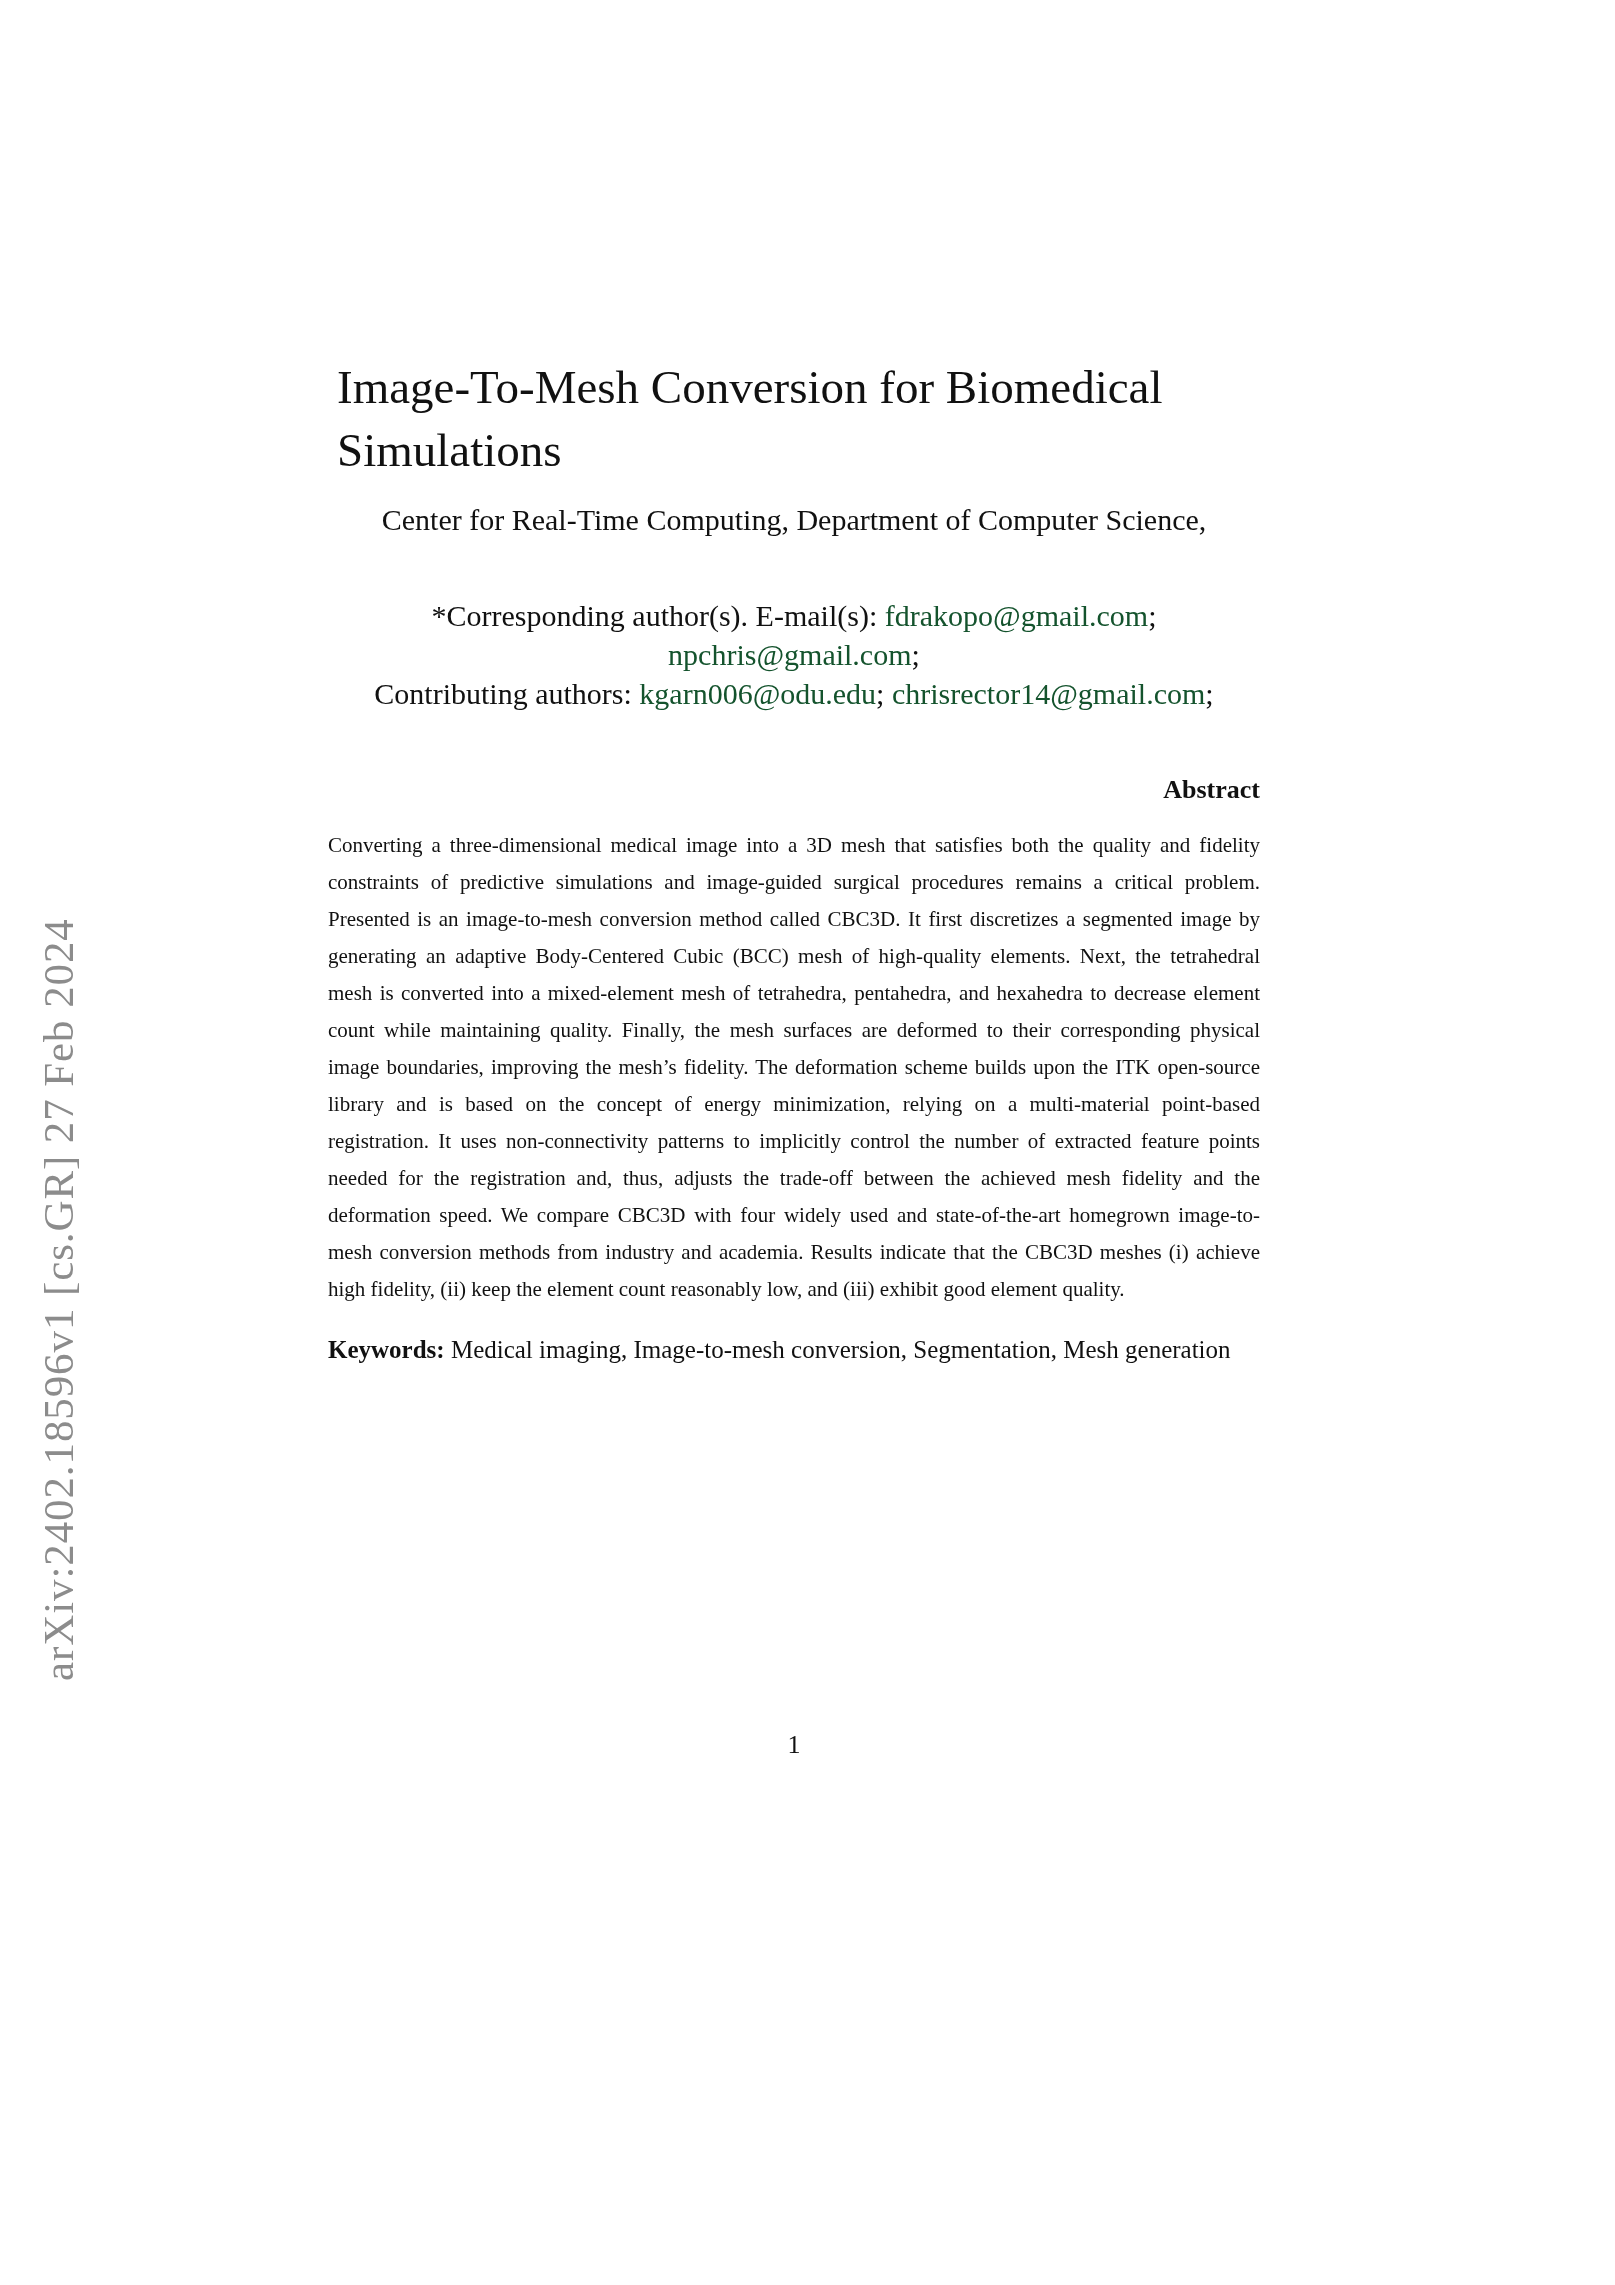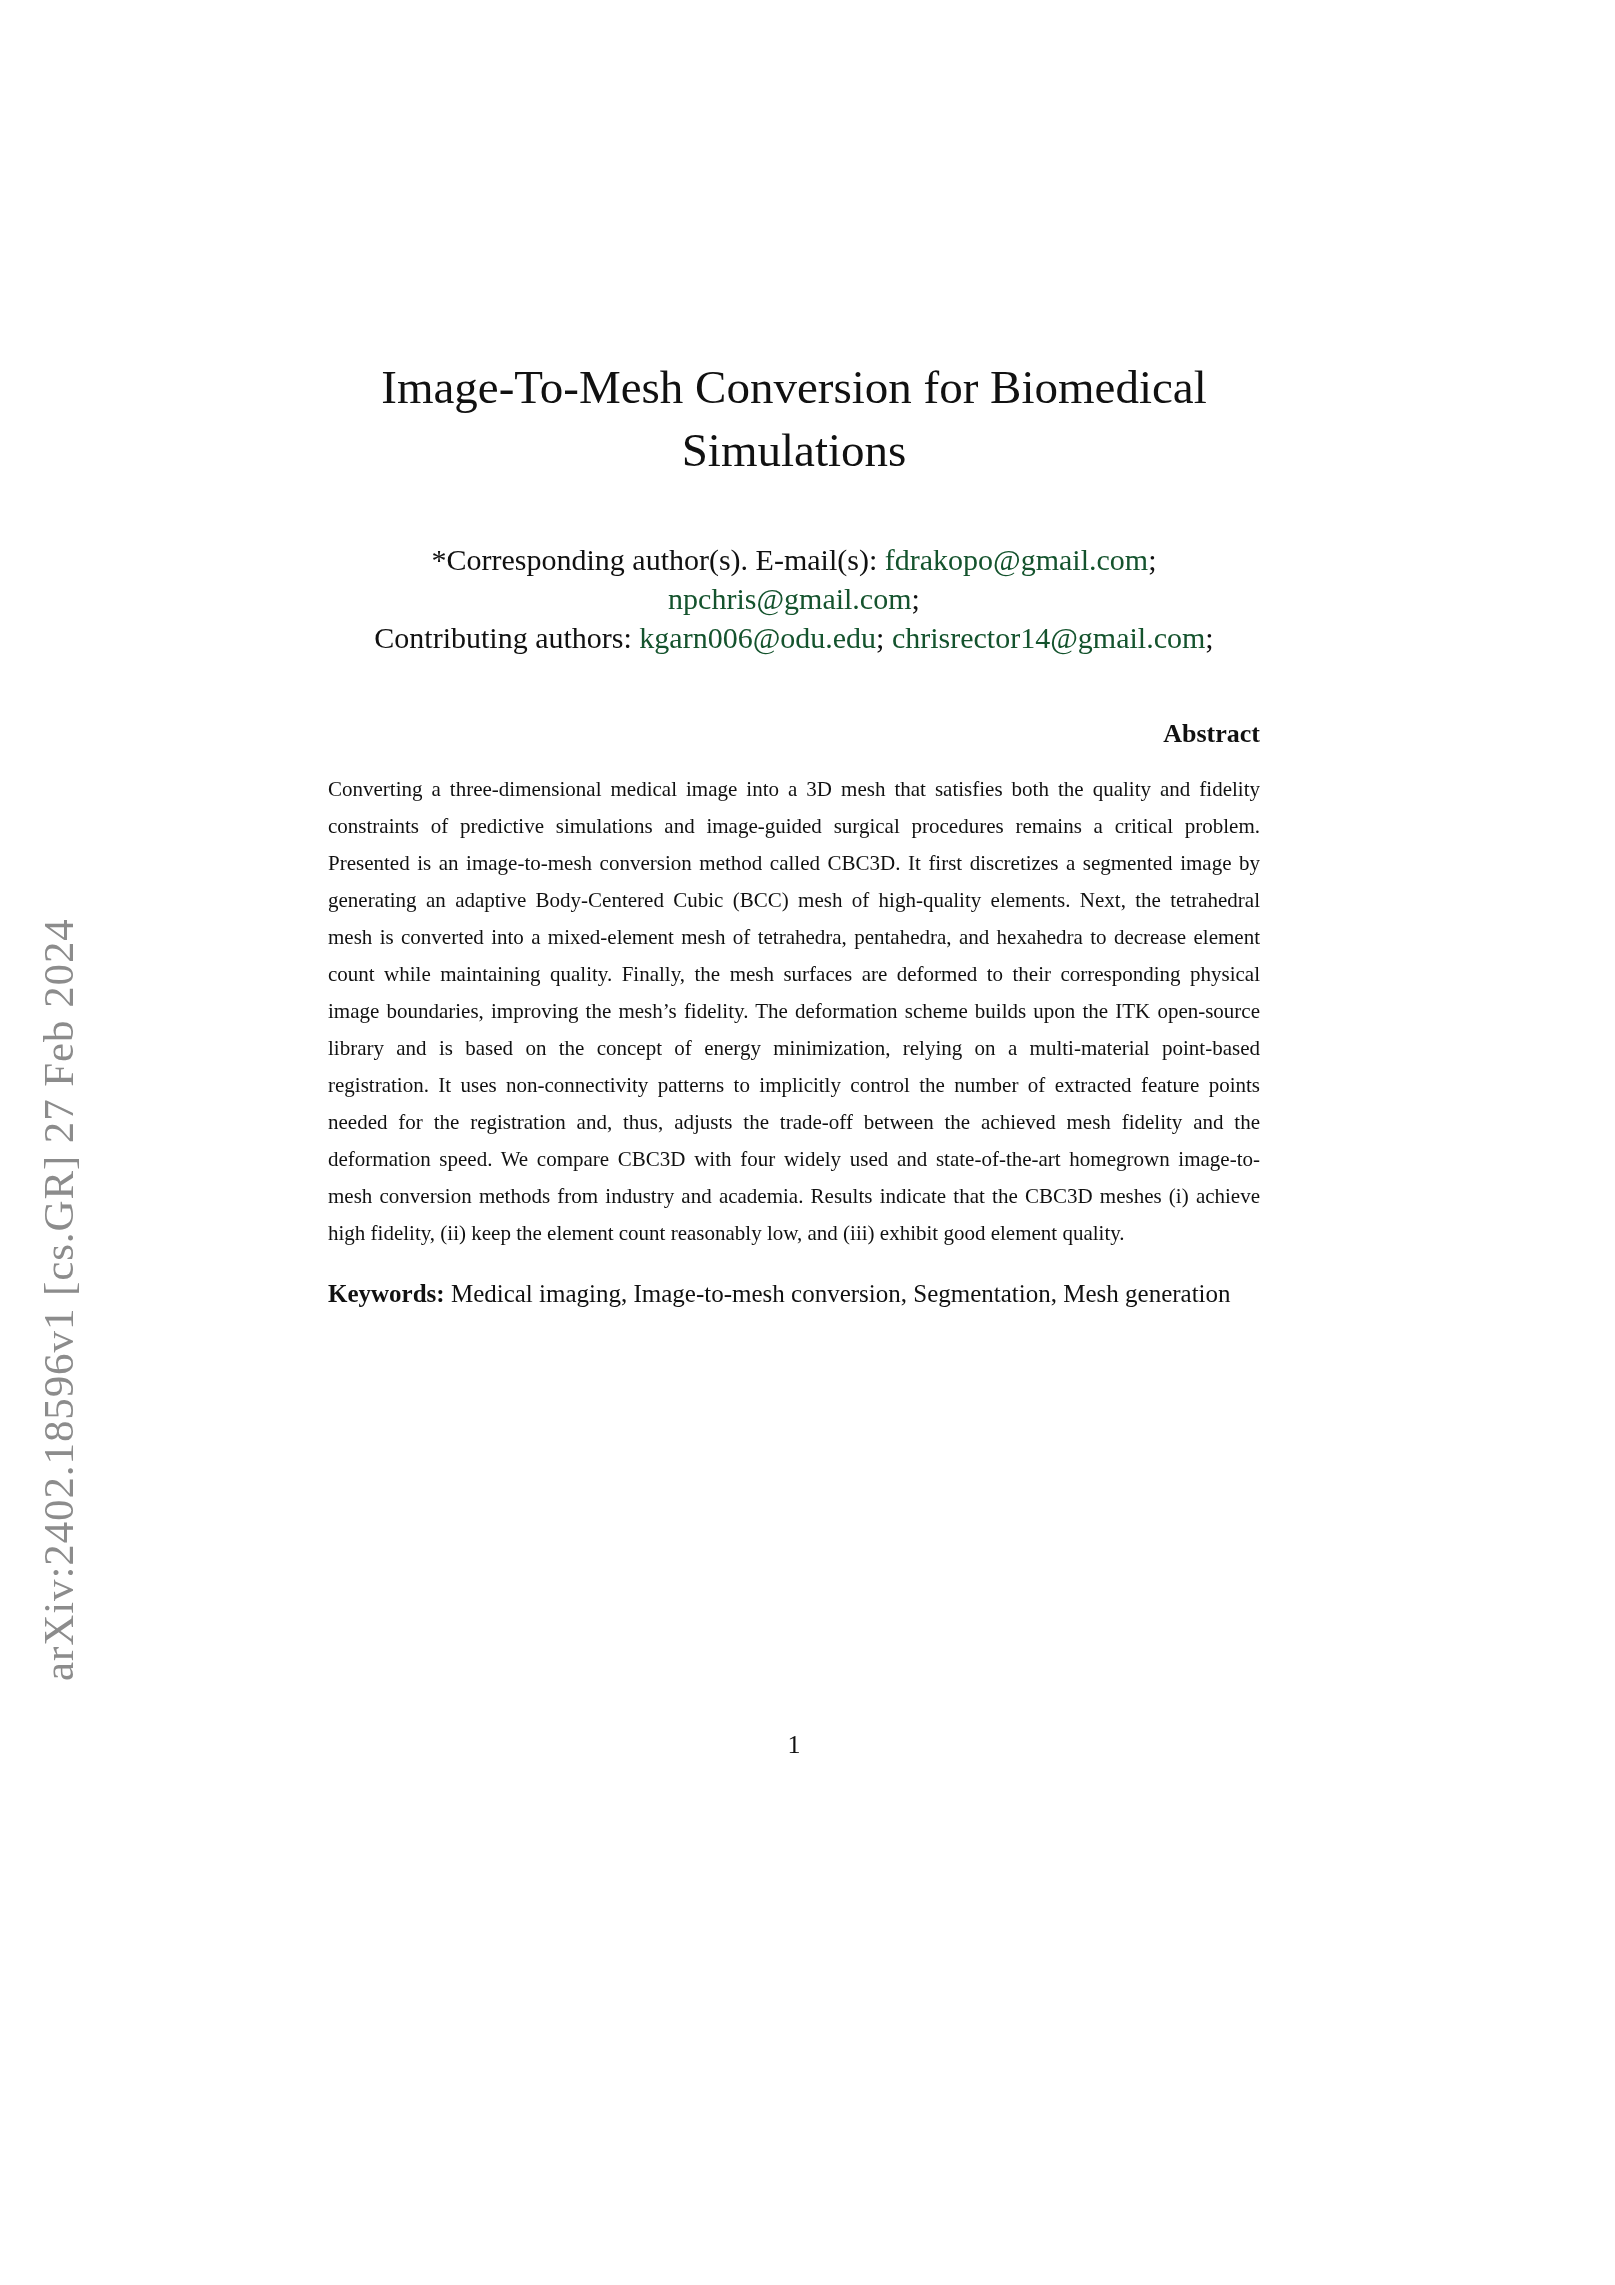--- a/index.html
+++ b/index.html
@@ -32,21 +32,21 @@
     left: 328px;
     top: 356px;
     width: 932px;
   }
   .title {
     margin: 0 auto;
     max-width: 914px;
     font-size: 47px;
     line-height: 63px;
     font-weight: normal;
-    text-align: center;
+    text-align: left;
   }
   .authors {
     margin-top: 42px;
     text-align: center;
     font-size: 32px;
     line-height: 40px;
   }
   .affiliation {
     margin-top: 20px;
     text-align: center;
@@ -100,20 +100,21 @@
 <div class="page">
 
   <div class="watermark">arXiv:2402.18596v1  [cs.GR]  27 Feb 2024</div>
 
   <div class="content">
 
     <h1 class="title">Image-To-Mesh Conversion for Biomedical Simulations</h1>
 
 
     <div class="affiliation">
+      <div>Center for Real-Time Computing, Department of Computer Science,</div>
     </div>
 
     <div class="correspondence">
       <div><span>*Corresponding author(s). E-mail(s): </span><a class="email">fdrakopo@gmail.com</a><span>;</span></div>
       <div><a class="email">npchris@gmail.com</a><span>;</span></div>
       <div><span>Contributing authors: </span><a class="email">kgarn006@odu.edu</a><span>; </span><a class="email">chrisrector14@gmail.com</a><span>;</span></div>
     </div>
 
     <div class="abstract-heading">Abstract</div>
 

